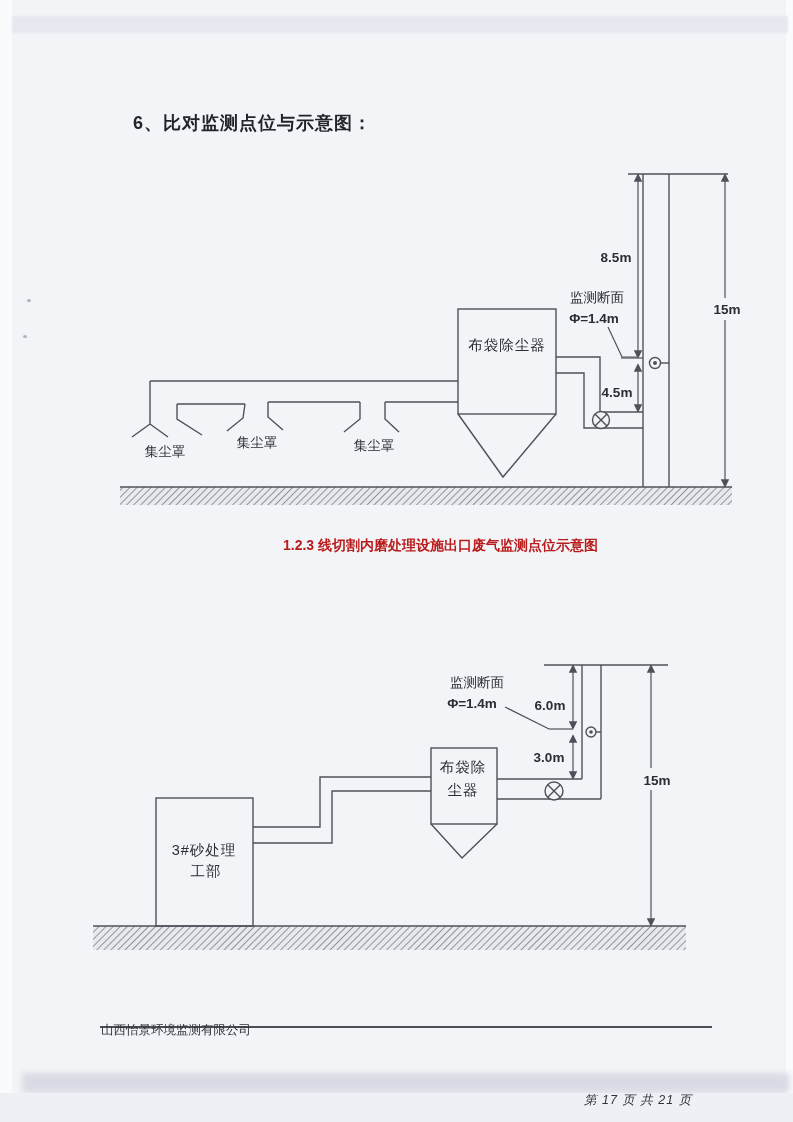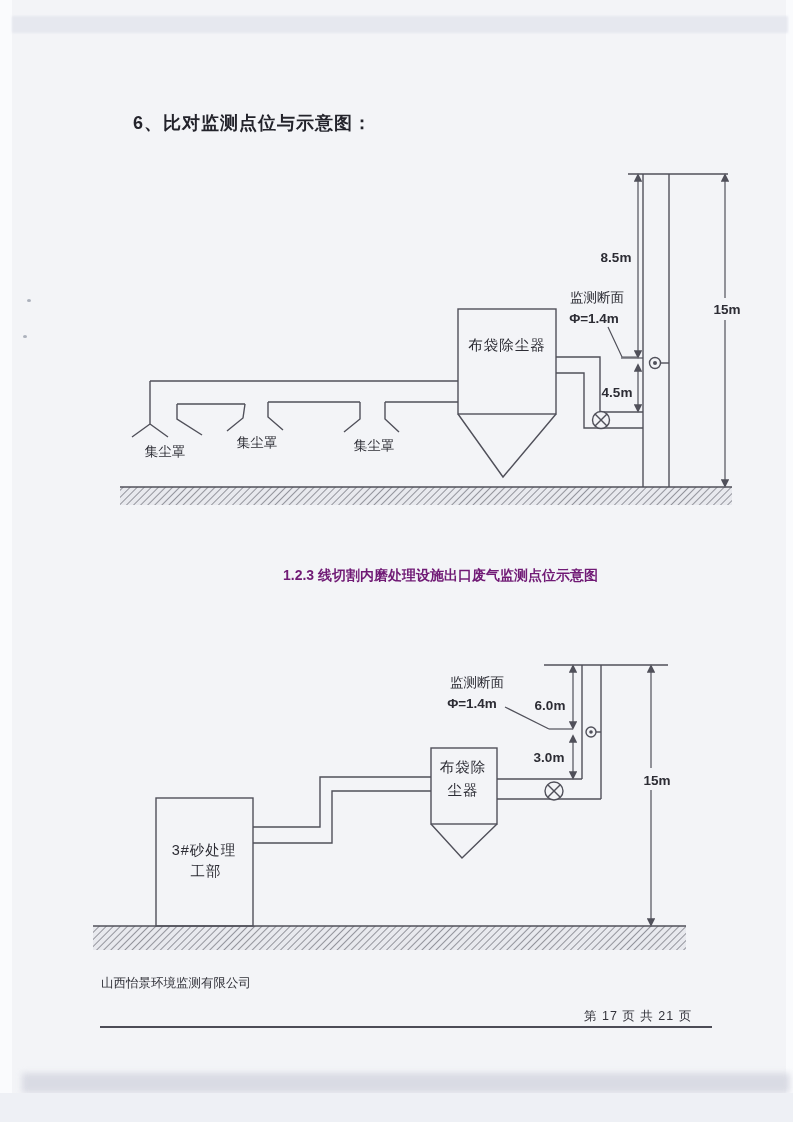--- a/index.html
+++ b/index.html
@@ -4,27 +4,27 @@
 <style>
   html,body{margin:0;padding:0;}
   body{width:793px;height:1122px;background:#eef0f5;font-family:"Liberation Sans","DejaVu Sans",sans-serif;}
   #page{position:relative;width:793px;height:1122px;background:#f3f4f7;overflow:hidden;}
   .edge-strip{position:absolute;background:#fafbfd;}
   .band-top{position:absolute;left:12px;top:16px;width:776px;height:17px;background:#e2e4ed;opacity:.75;filter:blur(1px);}
   .band-bottom{position:absolute;left:22px;top:1073px;width:768px;height:20px;background:#d5d7e1;opacity:.85;filter:blur(3px);}
   .below-page{position:absolute;left:0;top:1093px;width:793px;height:29px;background:#eef0f5;}
   .speck{position:absolute;width:4px;height:3px;border-radius:50%;background:#9aa0ad;opacity:.8;}
   .doc-title{position:absolute;left:133px;top:103px;font-size:18px;font-weight:bold;color:#23232b;letter-spacing:1px;white-space:nowrap;margin-top:8px;}
-  .caption{position:absolute;font-weight:600;color:#701a75;white-space:nowrap;margin-top:30px;}
+  .caption{position:absolute;font-weight:600;color:#b91c1c;white-space:nowrap;}
   .caption1{left:283px;top:537px;font-size:14px;}
   .caption2{left:259px;top:954px;font-size:14.5px;font-weight:700;}
   .footer-rule{position:absolute;left:100px;top:1026px;width:612px;border-top:2px solid #4c4c56;}
   .footer-text{position:absolute;font-size:12.5px;color:#32323a;white-space:nowrap;}
-  .footer-left{left:101px;top:975px;}
-  .footer-right{left:584px;top:1008px;letter-spacing:1px;}
+  .footer-left{left:101px;top:1022px;}
+  .footer-right{left:584px;top:1092px;letter-spacing:1px;font-style:italic;}
   .svg-wrap{position:absolute;left:0;}
   svg{display:block;}
   svg text{fill:#2c2c34;}
   .cjk{font-size:13.5px;}
   .dim{font-size:13.5px;font-weight:600;}
   .boxlbl{font-size:14.5px;letter-spacing:1px;}
 </style>
 </head>
 <body>
 

